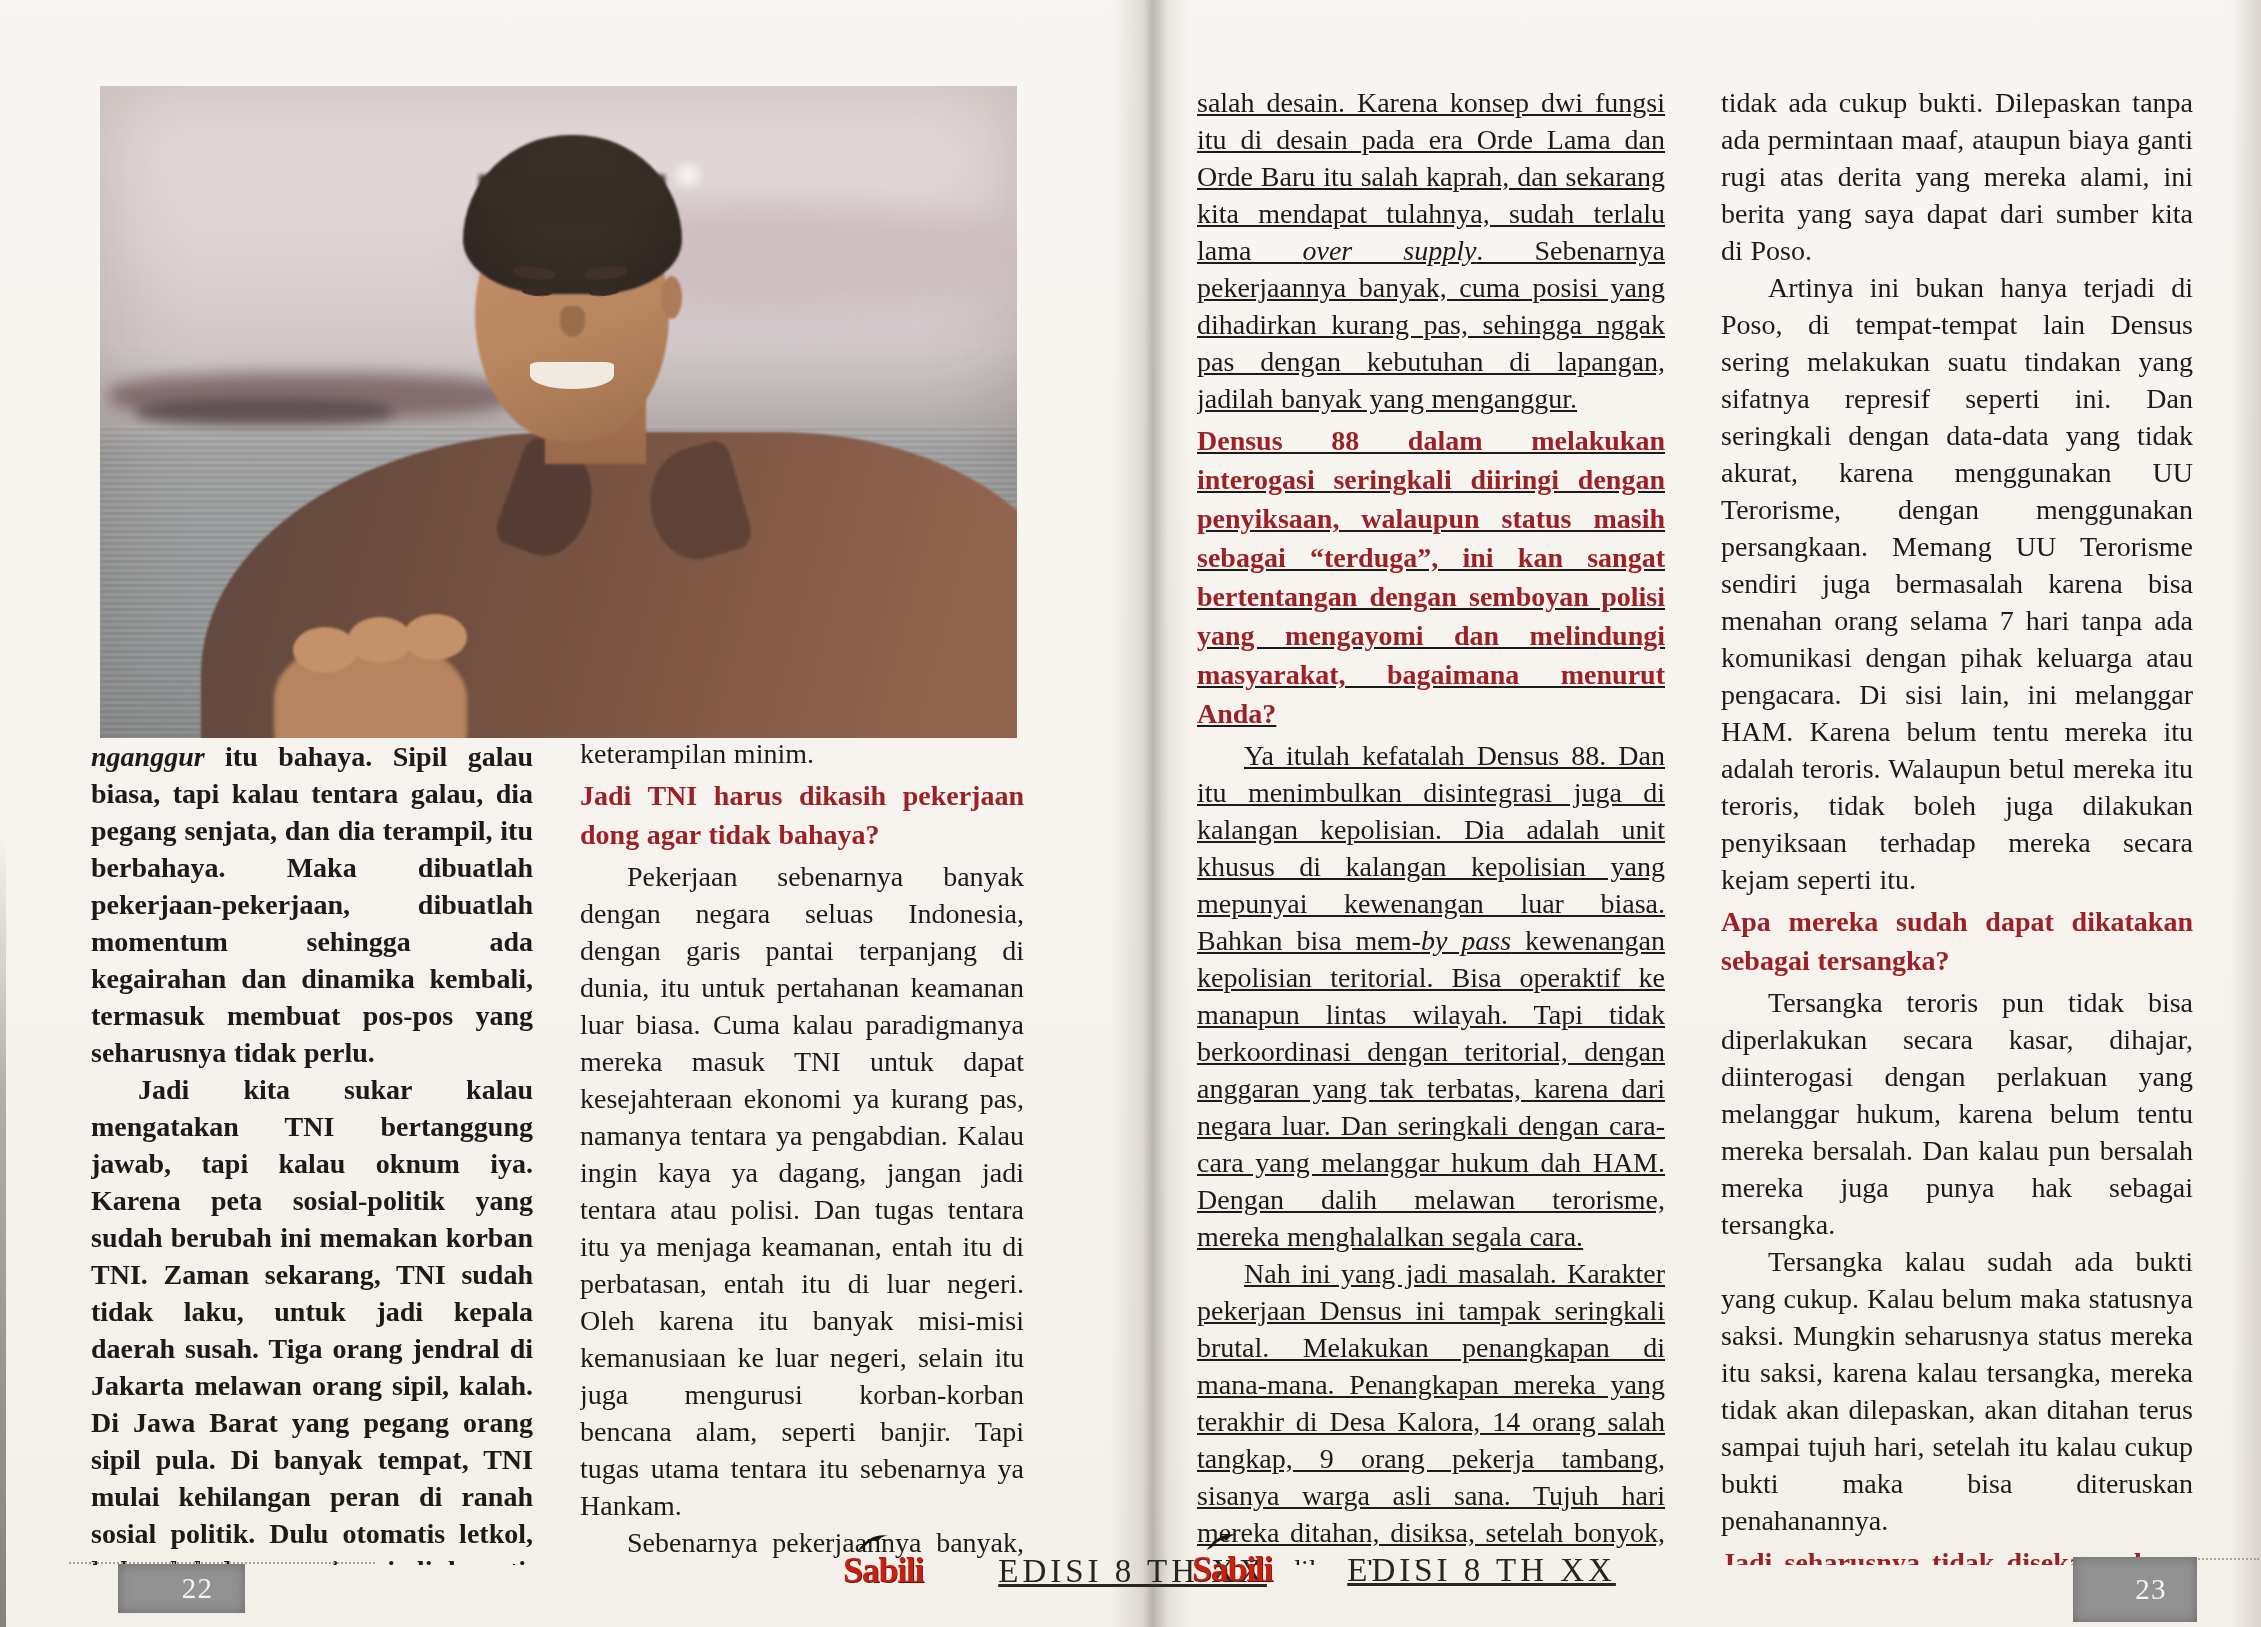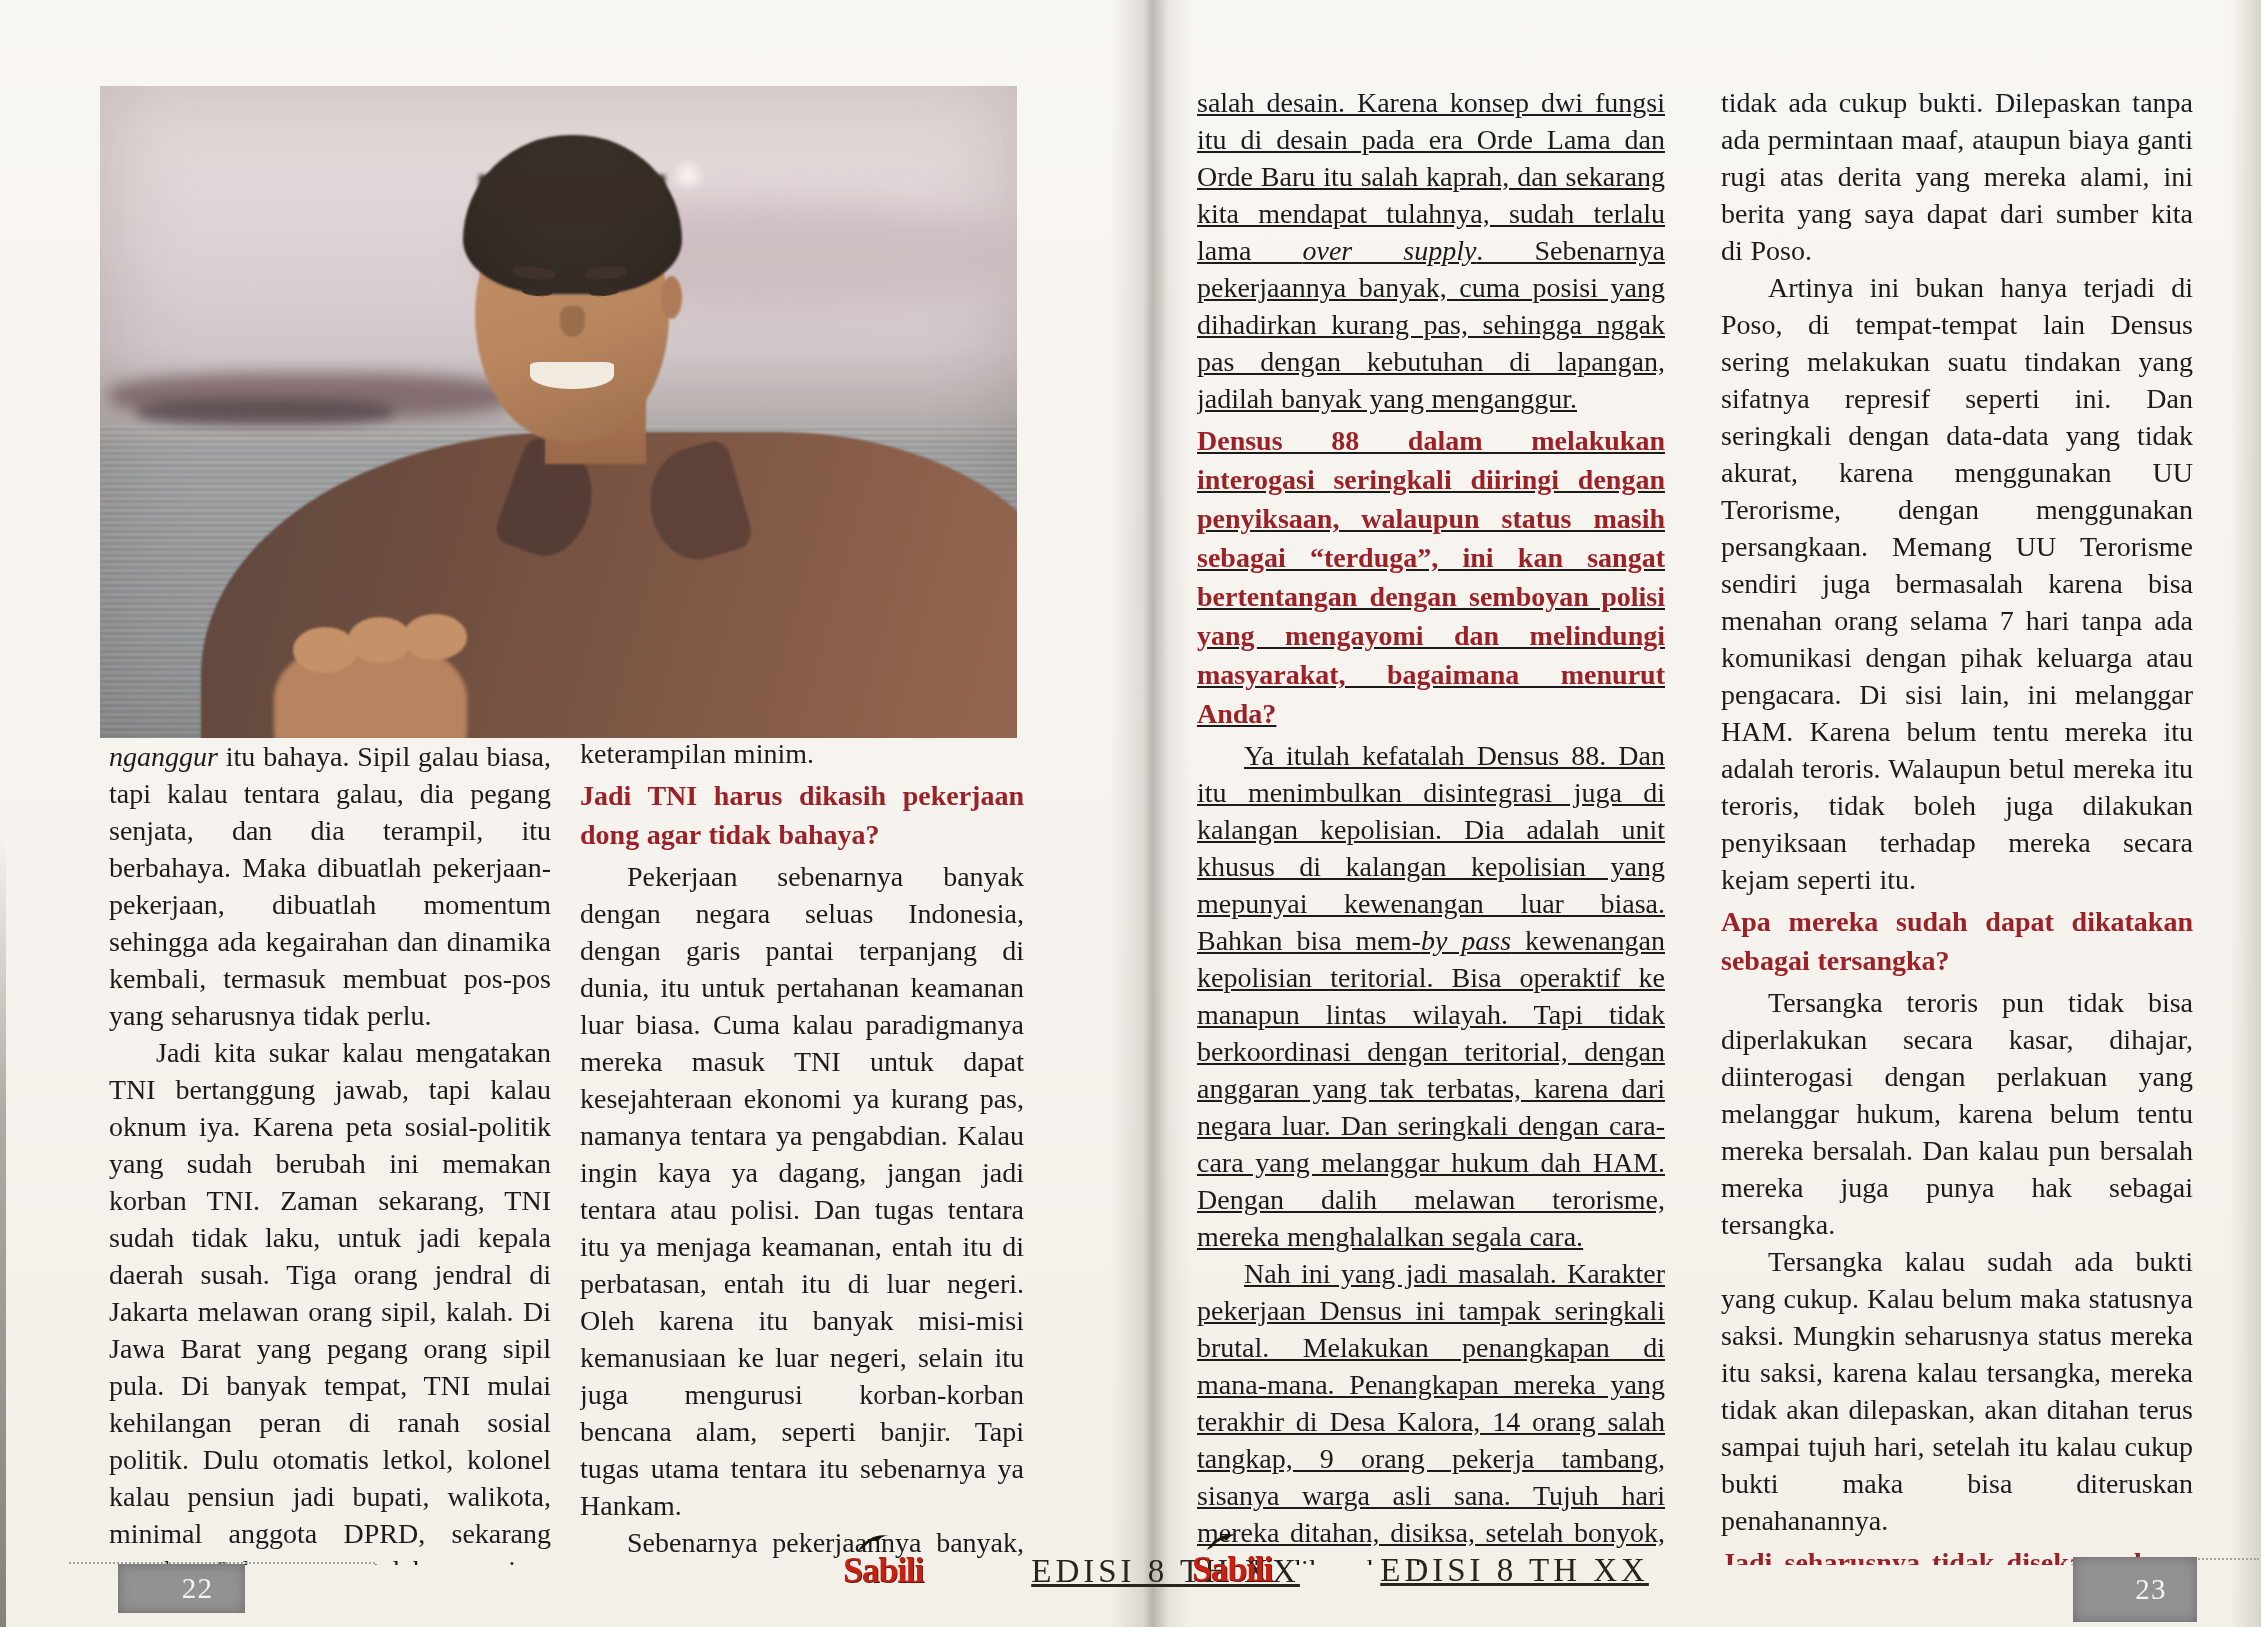--- a/index.html
+++ b/index.html
@@ -18,21 +18,21 @@
   .dotted-rule{position:absolute;border-top:2.7px dotted #a8a29a;height:0;}
   .rule-left{left:69px;top:1562px;width:306px;}
   .rule-right{left:2075px;top:1558px;width:184px;}
   .pagenum{position:absolute;background:#929292;color:#f4f4f2;
     display:flex;align-items:center;justify-content:center;
     font-size:29px;letter-spacing:1.3px;
     box-shadow:inset 0 0 12px rgba(60,60,60,.45);padding-left:32px;}
   .pagenum-22{left:118px;top:1564px;width:95px;height:49px;}
   .pagenum-23{left:2073px;top:1557px;width:92px;height:65px;}
   
-  .footer-unit{position:absolute;display:flex;align-items:baseline;gap:33px;}
+  .footer-unit{position:absolute;display:flex;align-items:baseline;}
   .footer-left{left:843px;top:1549px;}
   .footer-right{left:1192px;top:1548px;}
   .logo-sabili{position:relative;font-weight:bold;font-size:36px;color:#c42112;
     letter-spacing:-1.3px;text-shadow:0.7px 0.7px 0 #5a120a;}
   .logo-swoosh{position:absolute;left:12px;top:-17.4px;width:47px;height:23px;}
   .edition{font-size:33px;color:#28251f;letter-spacing:4px;white-space:nowrap;text-decoration:underline;}
   .footer-left .edition{margin-left:75px;}
   .footer-right .edition{margin-left:75px;}
   
   .photo{position:absolute;left:100px;top:86px;width:917px;height:652px;overflow:hidden;
@@ -67,21 +67,21 @@
   .nose{position:absolute;left:44%;top:56%;width:12%;height:10%;background:rgba(120,74,44,.55);border-radius:40% 40% 60% 60%;filter:blur(1.3px);}
   .smile{position:absolute;left:30%;top:74%;width:40%;height:9%;background:#f2ece2;border:2px solid #6e3а2a;border-color:#6e3a2a;border-radius:14% 14% 60% 60%;filter:blur(0.7px);}
   .ear{position:absolute;left:92%;top:46%;width:10%;height:14%;background:#a9714b;border-radius:50%;filter:blur(1px);}
   .hand{position:absolute;left:19%;top:85%;width:21%;height:20%;background:#b37b53;border-radius:45% 45% 30% 30%;filter:blur(2px);}
   .finger{position:absolute;width:7%;height:7%;background:#c18a5e;border-radius:50%;filter:blur(1.3px);}
   .f1{left:21%;top:83%;} .f2{left:27%;top:81.5%;} .f3{left:33%;top:81%;}
   .photo-tone{position:absolute;inset:0;background:rgba(226,214,208,.10);}
   
   .col{position:absolute;text-align:justify;font-size:28px;line-height:37px;overflow:hidden;
     word-spacing:0.7px;}
-  .col-1{left:109px;top:738px;width:442px;height:827px;}
+  .col-1{left:91px;top:738px;width:442px;height:827px;font-weight:bold;}
   .col-2{left:580px;top:735px;width:444px;height:830px;}
   .col-3{left:1197px;top:84px;width:468px;height:1481px;text-decoration:underline;}
   .col-4{left:1709px;top:84px;width:472px;height:1481px;margin-left:12px;}
   .para{margin:0;}
   .para.indent{text-indent:47px;}
   .qhead{margin:4px 0 4px 0;font-weight:bold;color:#9c2127;line-height:39px;}
   .para em{font-style:italic;}
 </style>
 </head>
 <body>

